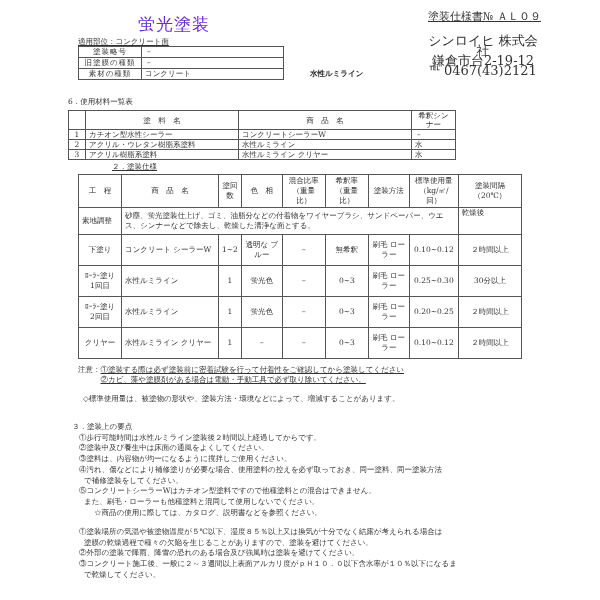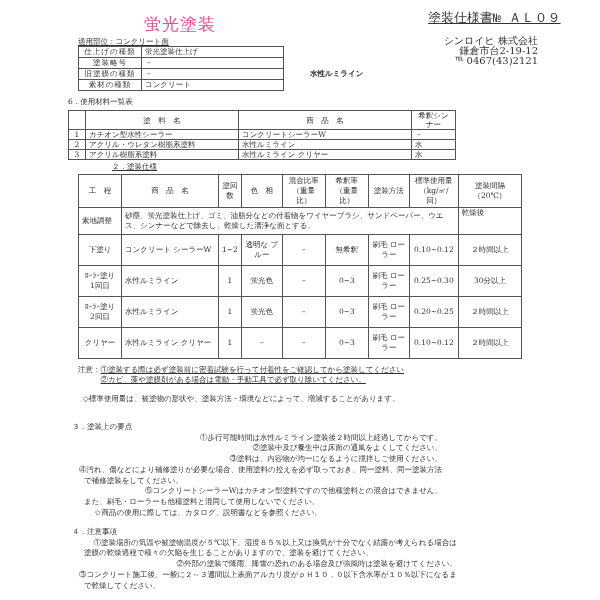--- a/index.html
+++ b/index.html
@@ -1,21 +1,21 @@
 <!DOCTYPE html>
 <html><head>
 <meta charset="utf-8">
 <style>
   html, body { margin:0; padding:0; background:#fff; }
   body { width:600px; height:600px; position:relative; overflow:hidden;
          font-family:"DejaVu Serif", serif; color:#333; font-size:8px; }
   .abs { position:absolute; }
-  .title { left:144px; top:13px; font-size:17px; font-family:"DejaVu Sans", sans-serif; color:#ec4899; letter-spacing:1px;text-align:center; }
-  .docno { left:428px; top:9px; font-size:13px; text-decoration:underline;font-family:Liberation Mono, monospace; }
-  .company { left:428px; top:36px; font-size:10px; line-height:10px; text-align:right; width:110px; }
+  .title { left:138px; top:13px; font-size:17px; font-family:"DejaVu Sans", sans-serif; color:#6d28d9; letter-spacing:1px;text-align:center; }
+  .docno { left:428px; top:9px; font-size:11px; text-decoration:underline; }
+  .company { left:428px; top:36px; font-size:13px; line-height:10px; text-align:center; width:110px; }
   .product { left:310px; top:69px; font-size:7.5px; font-family:"DejaVu Sans", sans-serif; font-weight:bold; color:#222; }
   .scope { left:78px; top:37px; font-size:7.5px; text-decoration:underline; }
   table { border-collapse:collapse; }
   td, th { border:1px solid #555; padding:0 3px; font-weight:normal; font-size:7.5px; }
   .info { left:78px; top:46px; width:206px; }
   .info td { height:10px; line-height:10px; }
   .info td.k { width:56px; text-align:center; letter-spacing:1px; }
   .sec { font-size:7.5px; }
   .s1h { left:68px; top:97px; }
   .mat { left:68px; top:110px; width:388px; }
@@ -26,41 +26,37 @@
   .spec td { height:30px; text-align:center; line-height:10px; }
   .spec td.l { text-align:left; }
   .spec td.pre { height:26px; text-align:left; }
   .notes { left:78px; top:365px; font-size:7.5px; line-height:10px; }
   .notes .u { text-decoration:underline; }
   .std { left:83px; top:394px; font-size:7.5px;text-align:right; }
   .s3 { left:72px; top:422px; font-size:7.5px; line-height:10.7px; }
   .s4 { left:72px; top:527px; font-size:7.5px; line-height:10.7px; }
   .indent { padding-left:12px; }
   .indent2 { padding-left:22px; }
-  .item { padding-left:7px;text-align:right; }
+  .item { padding-left:7px; }
 </style>
 </head>
 <body>
 
 <div class="abs title">蛍光塗装</div>
 <div class="abs docno">塗装仕様書№ ＡＬ０９</div>
 <div class="abs company">
   <div>シンロイヒ 株式会社</div>
   <div>鎌倉市台2-19-12</div>
   <div>℡ 0467(43)2121</div>
 </div>
 <div class="abs product">水性ルミライン</div>
 <div class="abs scope">適用部位：コンクリート面</div>
 
 <table class="abs info">
   <tbody>
-      <tr>
-        <td class="k">仕上げの種類</td>
-        <td>蛍光塗装仕上げ</td>
-      </tr>
   <tr>
         <td class="k">塗装略号</td>
         <td>－</td>
       </tr>
   <tr>
         <td class="k">旧塗膜の種類</td>
         <td>－</td>
       </tr>
   <tr>
         <td class="k">素材の種類</td>
@@ -182,19 +178,18 @@
   <div class="item">②塗装中及び養生中は床面の通風をよくしてください。</div>
   <div class="item">③塗料は、内容物が均一になるように撹拌しご使用ください。</div>
   <div class="item">④汚れ、傷などにより補修塗りが必要な場合、使用塗料の控えを必ず取っておき、同一塗料、同一塗装方法</div>
   <div class="indent">で補修塗装をしてください。</div>
   <div class="item">⑤コンクリートシーラーWはカチオン型塗料ですので他種塗料との混合はできません。</div>
   <div class="indent">また、刷毛・ローラーも他種塗料と混同して使用しないでください。</div>
   <div class="indent2">☆商品の使用に際しては、カタログ、説明書などを参照ください。</div>
 </div>
 
 <div class="abs s4">
-  <div>４．注意事項</div>
   <div class="item">①塗装場所の気温や被塗物温度が５℃以下、湿度８５％以上又は換気が十分でなく結露が考えられる場合は</div>
   <div class="indent">塗膜の乾燥過程で種々の欠陥を生じることがありますので、塗装を避けてください。</div>
   <div class="item">②外部の塗装で降雨、降雪の恐れのある場合及び強風時は塗装を避けてください。</div>
   <div class="item">③コンクリート施工後、一般に２～３週間以上表面アルカリ度がｐＨ１０．０以下含水率が１０％以下になるま</div>
   <div class="indent">で乾燥してください。</div>
 </div>
 
 </body></html>

